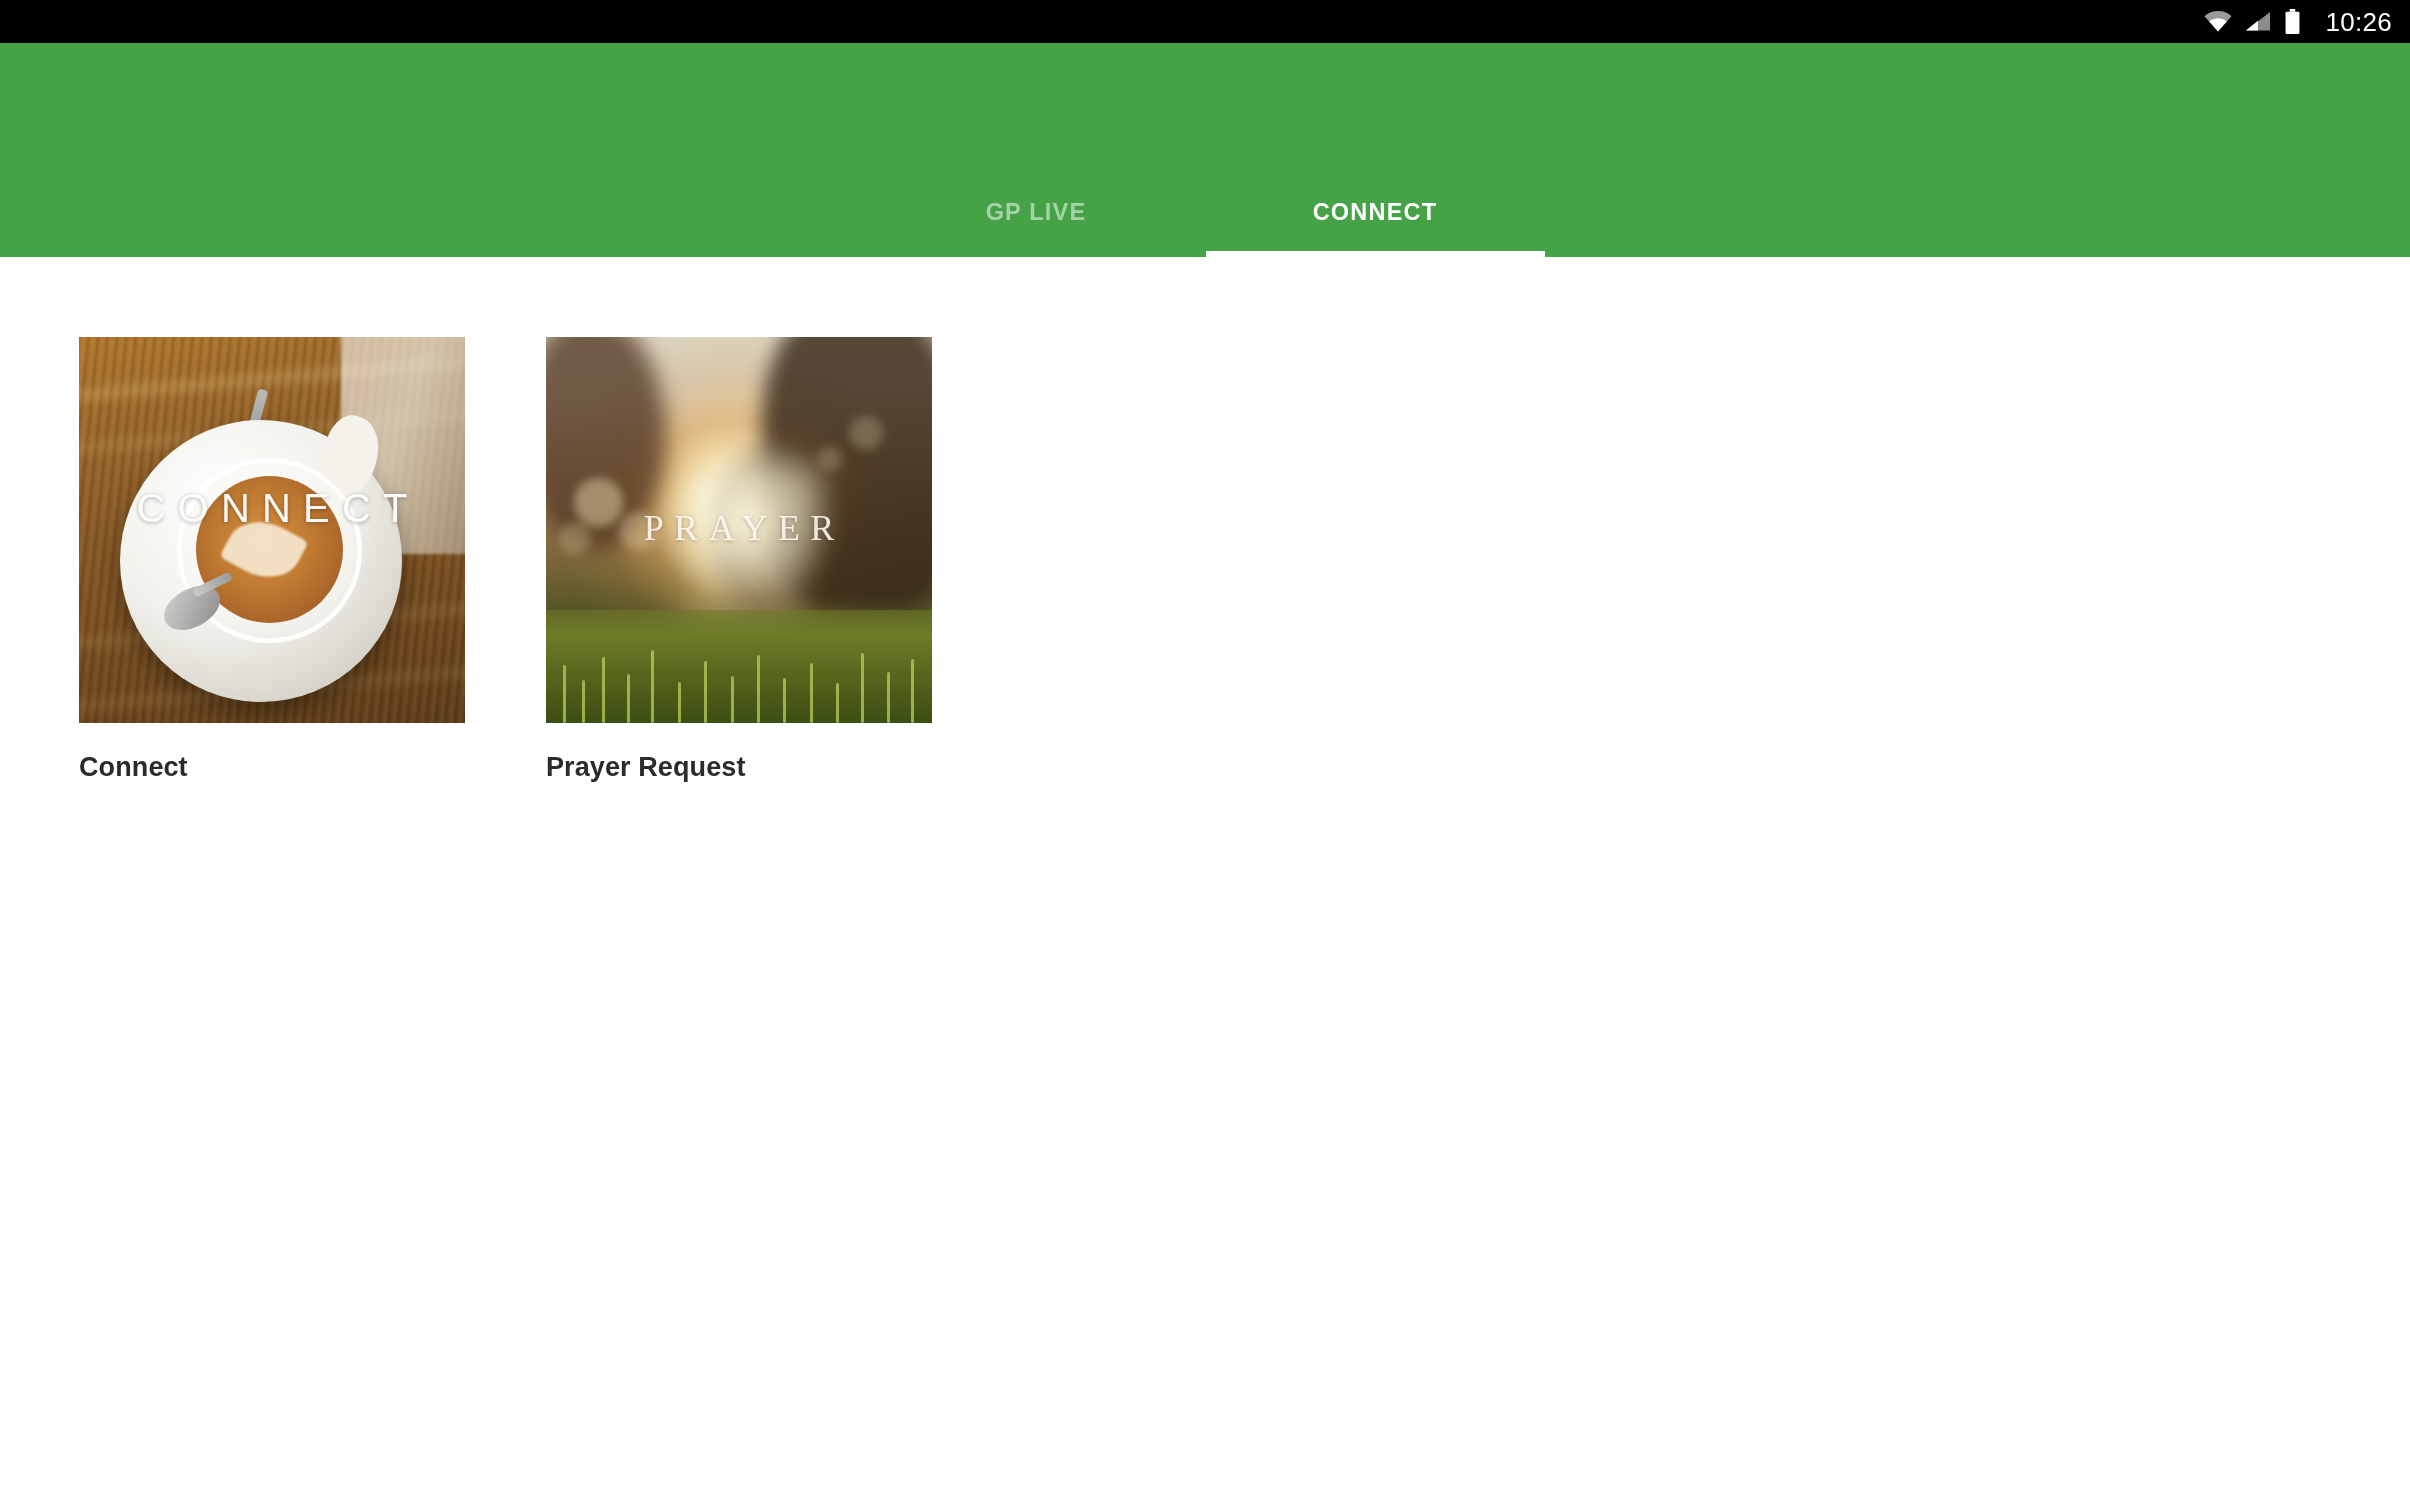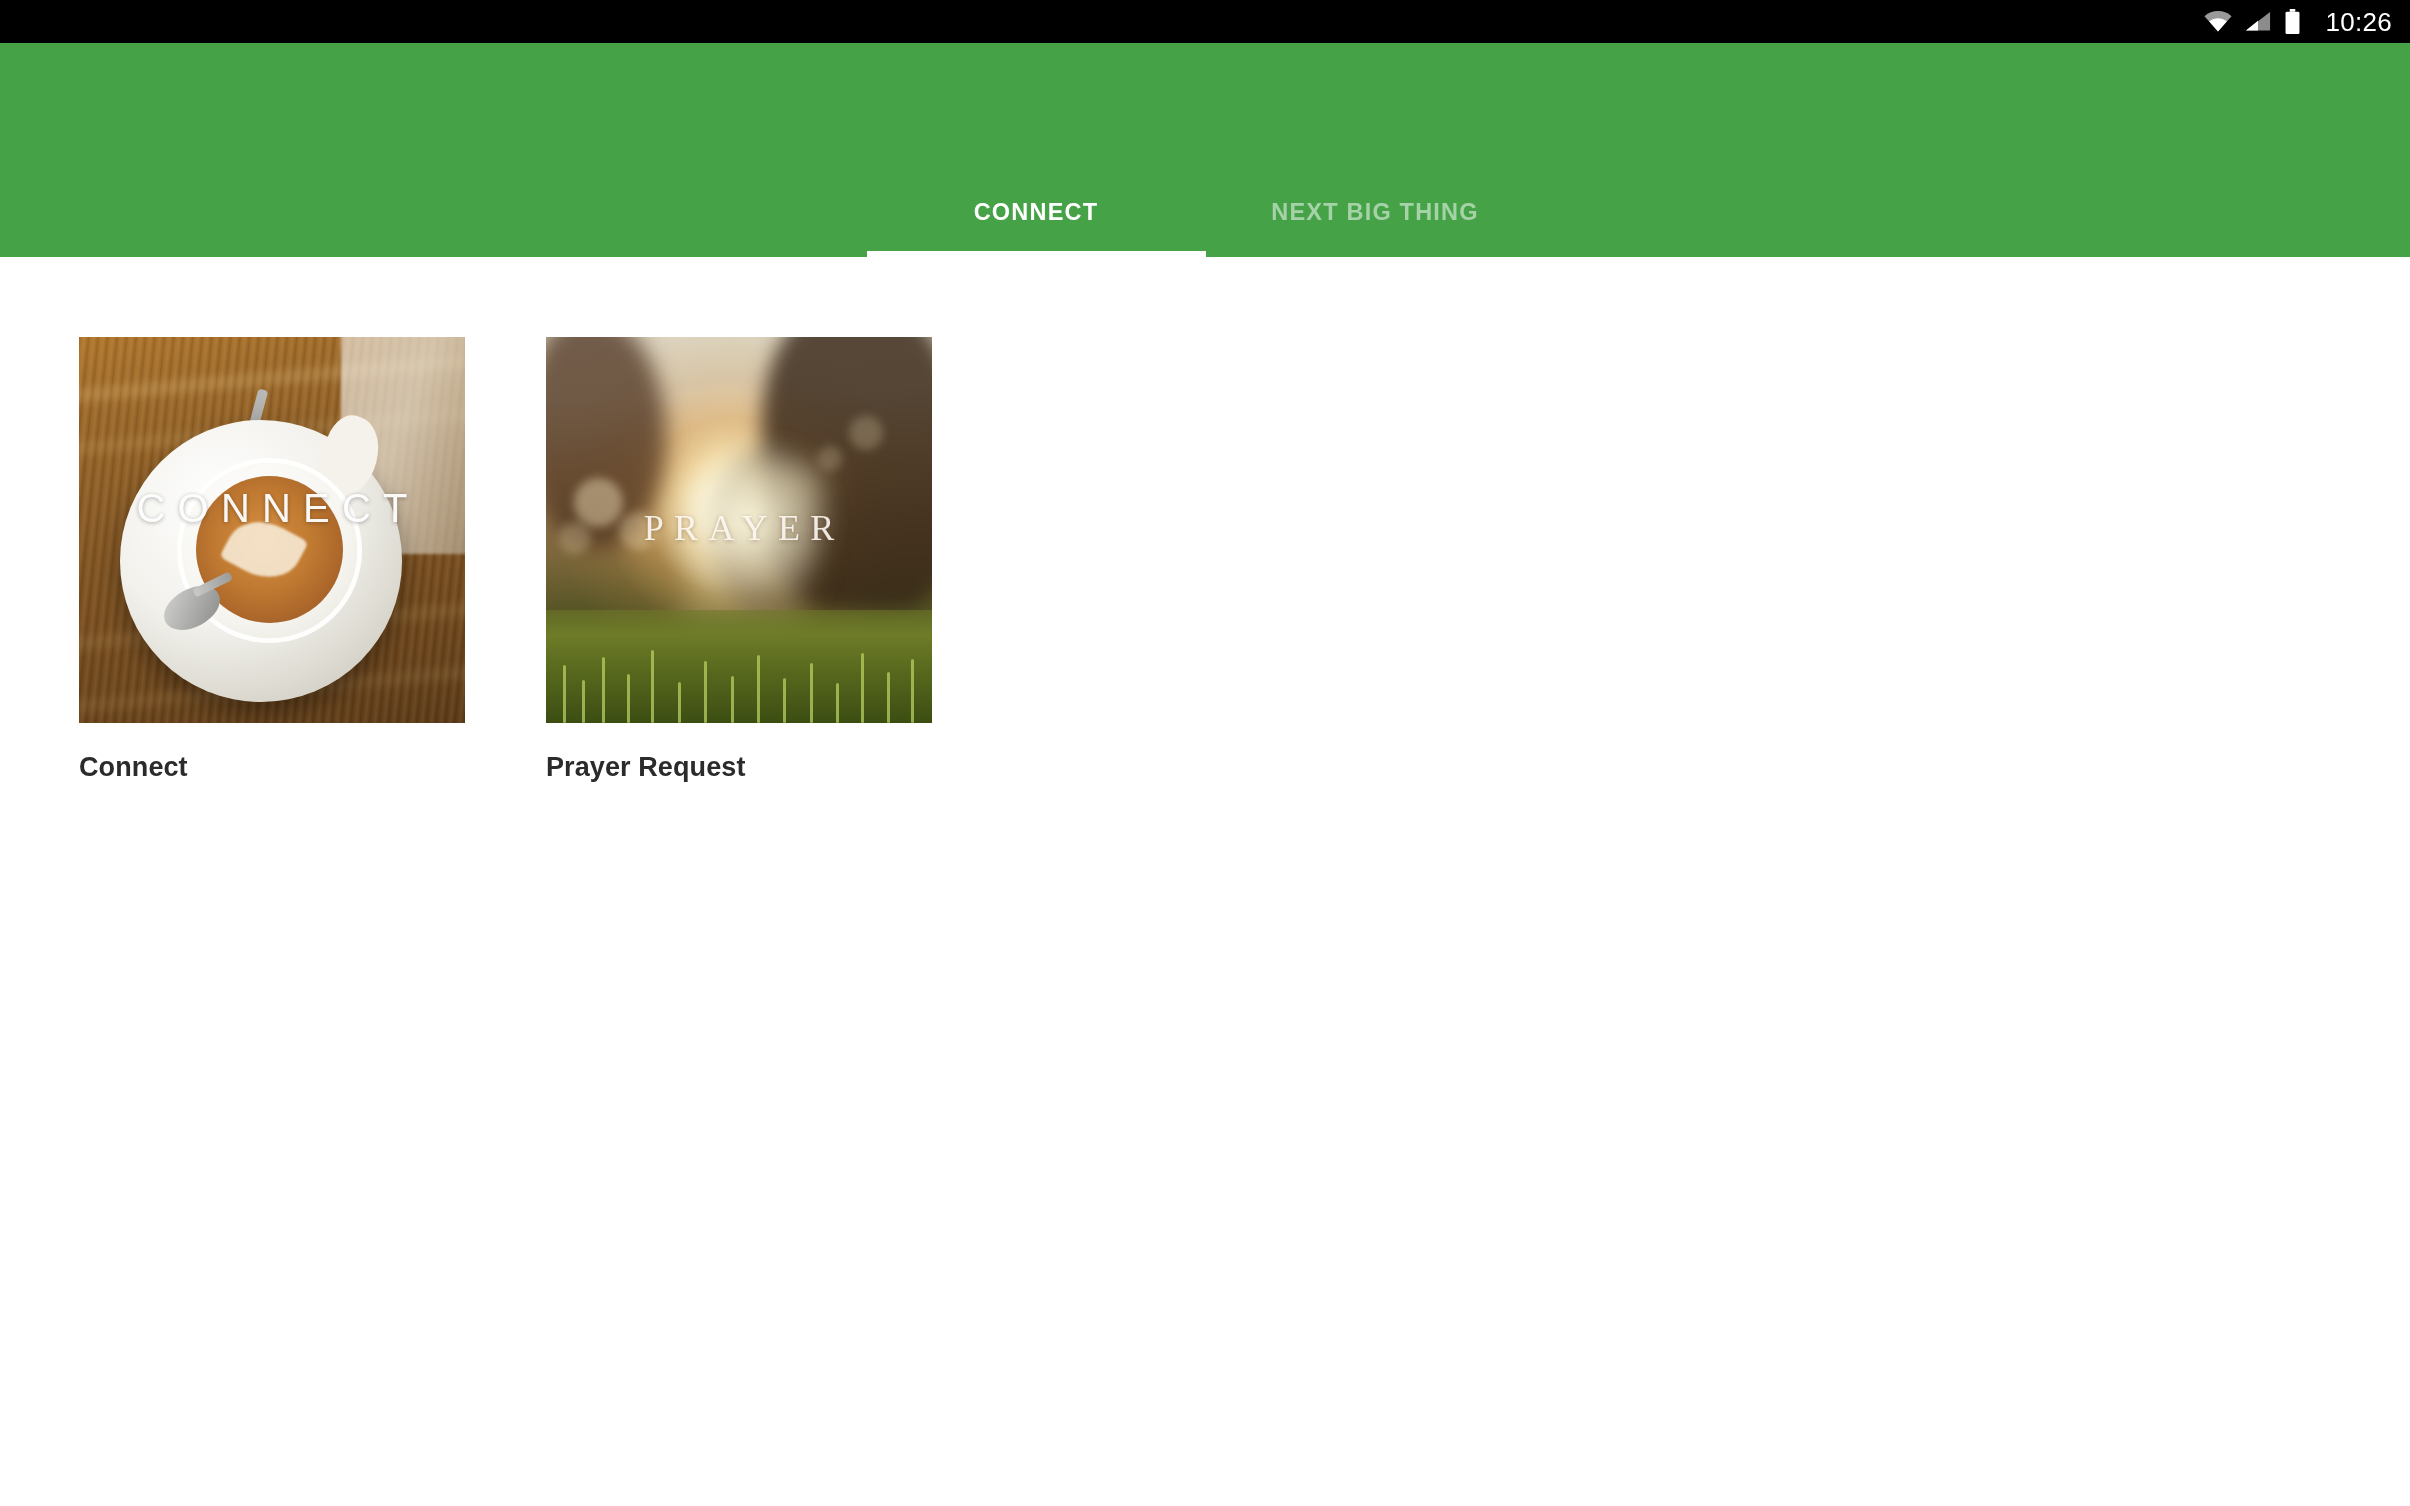--- a/index.html
+++ b/index.html
@@ -453,26 +453,26 @@
       <rect x="6" y="0" width="6" height="3" fill="#ffffff"></rect>
       <rect x="1.5" y="3" width="15" height="24" rx="1.5" fill="#ffffff"></rect>
     </svg>
     <span class="status-clock">10:26</span>
   </div>
 </div>
 
 <div class="app-bar">
 
   <div class="tab-row">
+    <div class="tab">
+      <span class="tab-label">GP LIVE</span>
+      <span class="tab-indicator"></span>
+    </div>
     <div class="tab active">
       <span class="tab-label">CONNECT</span>
-      <span class="tab-indicator"></span>
-    </div>
-    <div class="tab">
-      <span class="tab-label">NEXT BIG THING</span>
       <span class="tab-indicator"></span>
     </div>
   </div>
 </div>
 
 <div class="content">
   <div class="grid">
 
     <div class="card">
       <div class="card-thumb">

